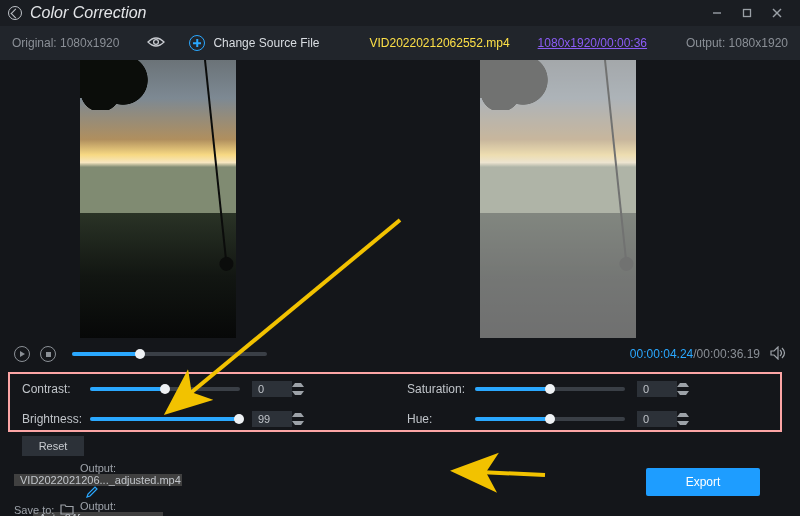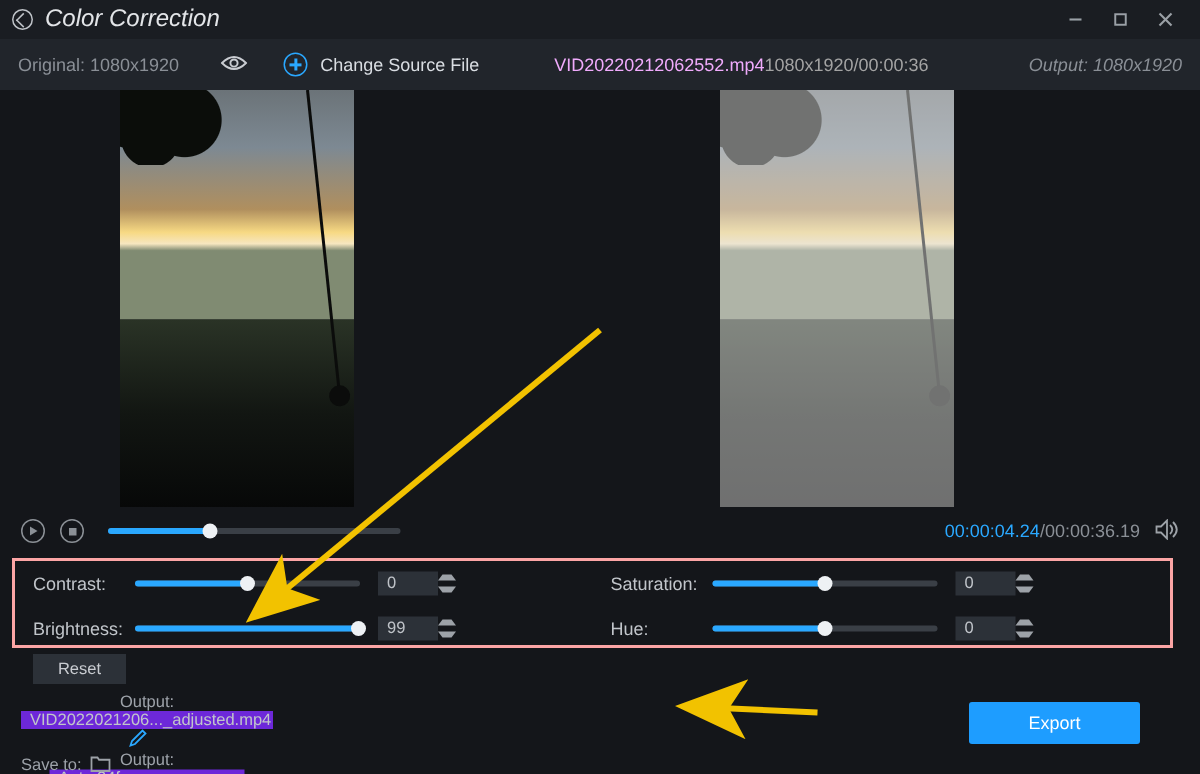--- a/index.html
+++ b/index.html
@@ -12,23 +12,23 @@
   .winbtn { width:30px; height:26px; display:flex; align-items:center; justify-content:center; color:#9aa0a6;}
   .winbtn svg { width:10px; height:10px; }
   .toolbar { height:34px; background:#21252b; display:flex; align-items:center; padding:0 12px; }
   .t-left { color:#8a8f96; }
   .t-eye { margin-left:28px; color:#c9ccd1;}
   .t-change { margin-left:24px; display:flex; align-items:center; color:#d9dde2;}
   .t-plus { width:16px; height:16px; border:1.5px solid #2aa8ff; border-radius:50%; position:relative; margin-right:8px;}
   .t-plus::before,.t-plus::after{content:'';position:absolute;background:#2aa8ff;}
   .t-plus::before{left:3px; right:3px; top:50%; height:1.5px; transform:translateY(-50%);}
   .t-plus::after{top:3px; bottom:3px; left:50%; width:1.5px; transform:translateX(-50%);}
-  .t-file { margin-left:50px; color:#f0abfc;}
-  .t-dim { color:#a3a3a3; }
-  .t-out { margin-left:auto; color:#8a8f96;font-style:italic;}
+  .t-file { margin-left:50px; color:#fde047;}
+  .t-dim { margin-left:28px; color:#8b5cf6;text-decoration:underline; }
+  .t-out { margin-left:auto; color:#8a8f96;}
   .preview-area { height:278px; background:#14161a; position:relative; }
   .preview { position:absolute; top:0; width:315px; height:278px; display:flex; justify-content:center; }
   .preview.left { left:0; }
   .preview.right { left:400px; }
   .thumb { width:156px; height:278px; position:relative; overflow:hidden; }
   .sky { position:absolute; inset:0 0 45% 0; background:linear-gradient(#6b7378 0%, #7d8993 25%, #b08f5e 52%, #f7d983 62%, #f6e6c0 67%, #808b72 70%); }
   .sun { position:absolute; left:28%; top:60%; width:18px; height:10px; background:radial-gradient(circle,#fffde6 0%,#ffe58a 60%,transparent 70%); border-radius:50%; }
   .mtn { position:absolute; left:0; right:0; top:55%; height:12px; background:#3d4a52; clip-path:polygon(0 100%,0 60%,12% 20%,22% 50%,35% 10%,48% 55%,62% 0,78% 50%,90% 20%,100% 60%,100% 100%); opacity:.55;}
   .ground { position:absolute; inset:55% 0 0 0; background:linear-gradient(#2a3326,#121612 50%,#070808); }
   .leaves { position:absolute; left:-20px; top:-10px; width:90px; height:60px; background:radial-gradient(circle at 30% 30%,#0b0d0a 0 40%,transparent 41%),radial-gradient(circle at 70% 50%,#0b0d0a 0 35%,transparent 36%),radial-gradient(circle at 45% 70%,#0b0d0a 0 30%,transparent 31%);}
@@ -55,21 +55,21 @@
   .spin-val { width:40px; height:16px; background:#2c3138; display:flex; align-items:center; padding-left:6px; color:#bfc3c8; font-size:11px;}
   .spin-arrows { width:12px; height:16px; display:flex; flex-direction:column;}
   .spin-arrows div { flex:1; display:flex; align-items:center; justify-content:center;}
   .arw-up,.arw-dn { width:0;height:0;border-left:3px solid transparent;border-right:3px solid transparent;}
   .arw-up{border-bottom:4px solid #9da2a8;} .arw-dn{border-top:4px solid #9da2a8;}
   .half { width:50%; display:flex; align-items:center;}
   .reset-btn { position:absolute; left:22px; top:436px; width:62px; height:20px; background:#2c3138; display:flex; align-items:center; justify-content:center; color:#c9ccd1; font-size:11px;}
   .out-row { position:absolute; left:14px; height:20px; display:flex; align-items:center; font-size:11px;}
   .out-row.one { top:462px;flex-direction:column; } .out-row.two { top:500px; }
   .out-lbl { color:#9ea3aa; margin-right:6px; }
-  .out-val { background:#6d28d9; height:18px; display:flex; align-items:center; padding:0 6px; color:#c1c5ca; margin-right:6px;}
+  .out-val { background:#404040; height:18px; display:flex; align-items:center; padding:0 6px; color:#c1c5ca; margin-right:6px;}
   .pencil { color:#2aa8ff; margin-right:18px;}
   .gear { color:#2aa8ff;}
   .export-btn { position:absolute; right:40px; top:468px; width:114px; height:28px; background:#1e9dff; color:#fff; display:flex; align-items:center; justify-content:center; font-size:12px; border-radius:2px;}
   .folder { color:#9da2a8;}
   
   .arrow { position:absolute; pointer-events:none; }
   .arrow svg { overflow:visible; }
 </style>
 </head>
 <body>

